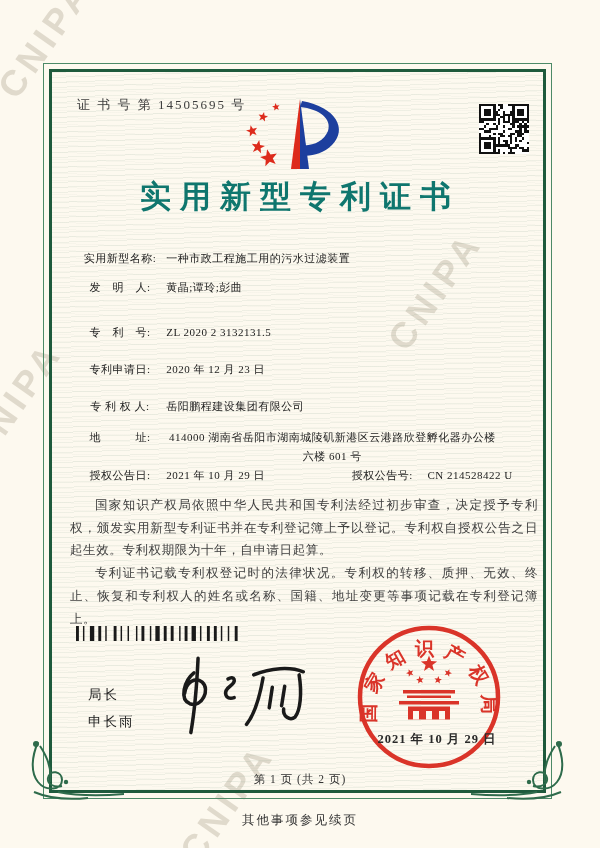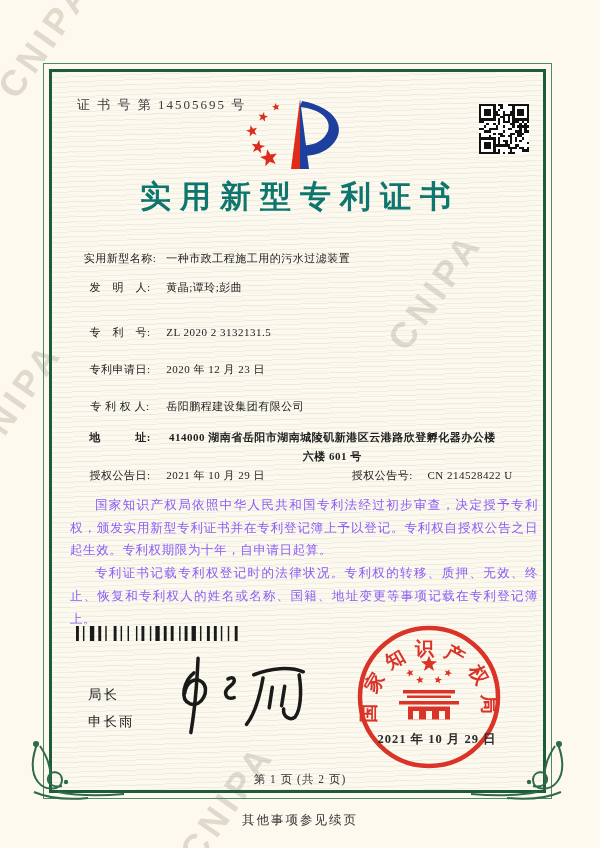--- a/index.html
+++ b/index.html
@@ -22,21 +22,21 @@
   .cert-no{position:absolute;left:77px;top:96px;font-size:13px;letter-spacing:2px;color:#3c3c3c;}
   .qr{position:absolute;left:479px;top:104px;width:50px;height:50px;background:#fff;}
   .logo{position:absolute;left:236px;top:95px;width:130px;height:78px;}
   .title{position:absolute;left:0;top:176px;width:100%;text-align:center;
       font-size:31px;font-weight:bold;letter-spacing:9px;color:#0f766e;}
   .frow{position:absolute;left:77px;font-size:11px;color:#222;letter-spacing:0.5px;line-height:19px;text-align:center;}
   .flabel{display:inline-block;width:86px;vertical-align:top;}
   .fvalue{display:inline-block;vertical-align:top;max-width:332px;}
   .flabel2{display:inline-block;width:84px;vertical-align:top;margin-left:72px;}
   .paras{position:absolute;left:70px;top:494px;width:468px;font-size:12.5px;
-      line-height:22.7px;color:#8b5cf6;letter-spacing:0.6px;text-align:justify;}
+      line-height:22.7px;color:#404040;letter-spacing:0.6px;text-align:justify;}
   .paras p{margin:0;text-indent:2em;}
   .barcode{position:absolute;left:76px;top:626px;width:168px;height:15px;}
   .signer{position:absolute;left:88px;top:686px;font-size:13.5px;color:#222;letter-spacing:2px;}
   .signer div{margin-bottom:9px;}
   .signature{position:absolute;left:163px;top:652px;width:165px;height:88px;}
   .seal{position:absolute;left:354px;top:622px;width:150px;height:150px;opacity:0.93;}
   .seal-date{position:absolute;left:362px;top:731px;width:150px;text-align:center;
       font-size:12.5px;color:#2a2a2a;letter-spacing:1px;font-weight:bold;}
   .page-info{position:absolute;left:0;top:772px;width:100%;text-align:center;
       font-size:11.5px;color:#333;letter-spacing:1px;}
@@ -317,21 +317,21 @@
       <span class="fvalue">ZL 2020 2 3132131.5</span>
     </div>
     <div class="frow" style="top:360px;">
       <span class="flabel">专利申请日:</span>
       <span class="fvalue">2020 年 12 月 23 日</span>
     </div>
     <div class="frow" style="top:397px;">
       <span class="flabel">专 利 权 人:</span>
       <span class="fvalue">岳阳鹏程建设集团有限公司</span>
     </div>
-    <div class="frow" style="top:428px;font-weight:bold;">
+    <div class="frow" style="top:428px;">
       <span class="flabel">地　　　址:</span>
       <span class="fvalue">414000 湖南省岳阳市湖南城陵矶新港区云港路欣登孵化器办公楼六楼 601 号</span>
     </div>
     <div class="frow" style="top:466px;">
       <span class="flabel">授权公告日:</span>
       <span>2021 年 10 月 29 日</span>
       <span class="flabel2">授权公告号:</span>
       <span>CN 214528422 U</span>
     </div>
 

